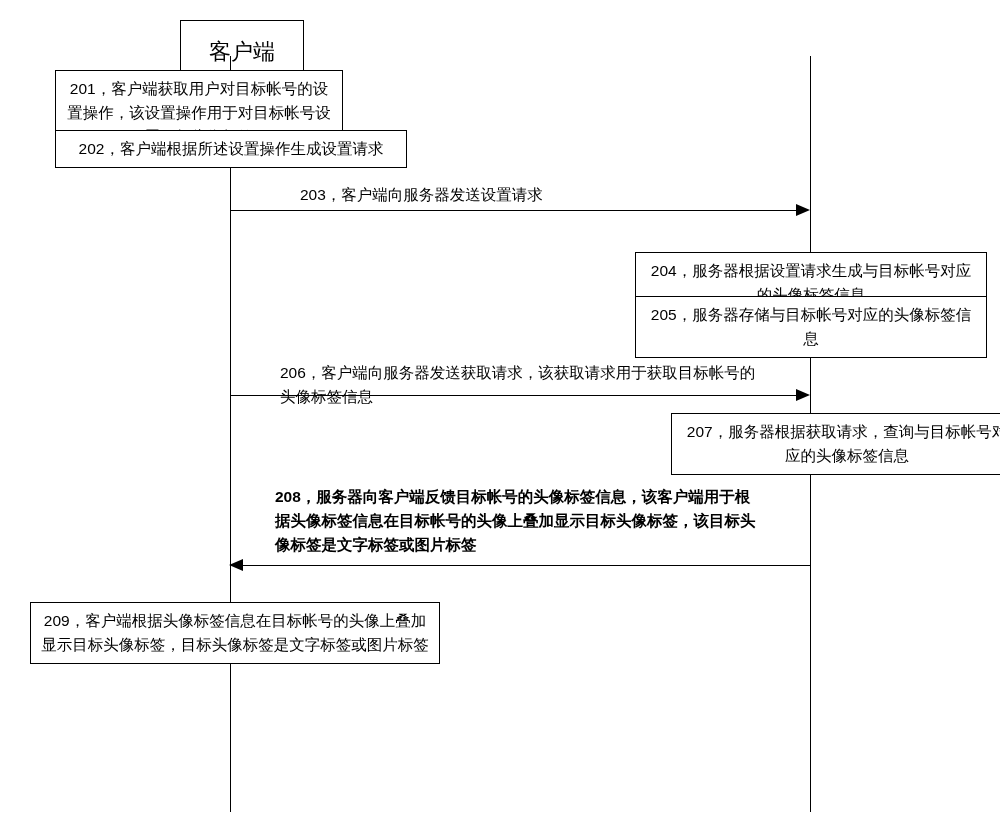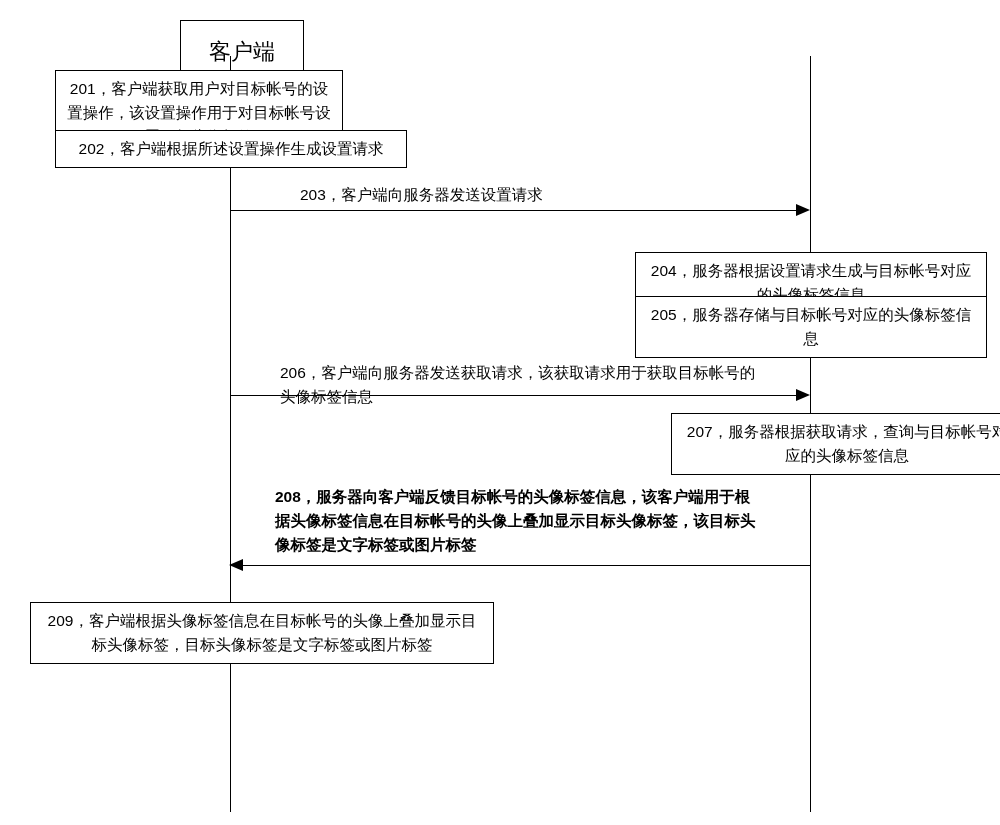--- a/index.html
+++ b/index.html
@@ -91,15 +91,15 @@
   <div class="msg" style="left:280px; top:342px; width:480px;margin-top:19px;">206，客户端向服务器发送获取请求，该获取请求用于获取目标帐号的头像标签信息</div>
   <div class="hline" style="left:230px; top:395px; width:566px;"></div>
   <div class="arrow-right" style="left:796px; top:389px;"></div>
 
   <div class="step-box" style="left:635px; top:413px; width:352px;margin-left:36px;">207，服务器根据获取请求，查询与目标帐号对应的头像标签信息</div>
 
   <div class="msg" style="left:275px; top:485px; width:490px;font-weight:bold;">208，服务器向客户端反馈目标帐号的头像标签信息，该客户端用于根据头像标签信息在目标帐号的头像上叠加显示目标头像标签，该目标头像标签是文字标签或图片标签</div>
   <div class="hline" style="left:243px; top:565px; width:567px;"></div>
   <div class="arrow-left" style="left:229px; top:559px;"></div>
 
-  <div class="step-box" style="left:30px; top:602px; width:464px;">209，客户端根据头像标签信息在目标帐号的头像上叠加显示目标头像标签，目标头像标签是文字标签或图片标签</div>
+  <div class="step-box" style="left:30px; top:602px; width:410px;">209，客户端根据头像标签信息在目标帐号的头像上叠加显示目标头像标签，目标头像标签是文字标签或图片标签</div>
 
 </div>
 
 </body></html>

